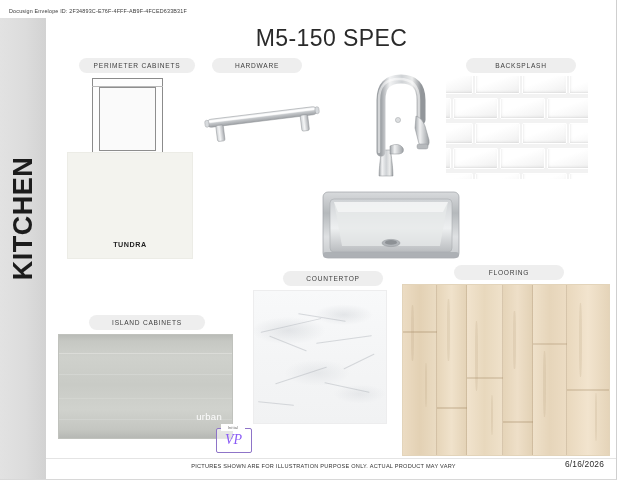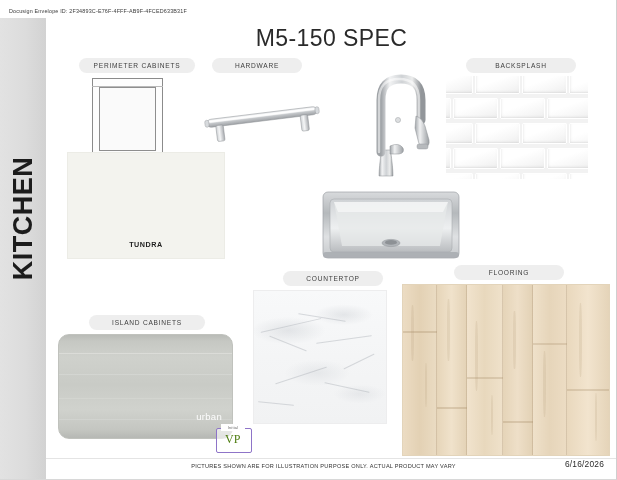--- a/index.html
+++ b/index.html
@@ -116,22 +116,22 @@
   #flooring{background:#e9d9bf;border:1px solid #e3d4ba;}
   .plank{position:absolute;box-sizing:border-box;border-right:1px solid rgba(168,145,110,.34);}
   .grain{position:absolute;background:rgba(165,140,104,.16);border-radius:40%;}
 
   
   #initial-stamp{position:absolute;left:216px;top:424px;width:36px;height:28px;}
   #initial-stamp .frame{position:absolute;left:0;top:4px;width:34px;height:23px;
     border:1.3px solid #8e74c8;border-radius:2px;background:rgba(255,255,255,.6);}
   #initial-stamp .cap{position:absolute;left:5px;top:0px;width:24px;height:7px;
     background:#ffffff;text-align:center;font-size:4px;color:#6d6d6d;line-height:7px;letter-spacing:.2px;}
-  #initial-stamp .mark{position:absolute;left:9px;top:8px;font-size:12px;color:#4d7c0f;
-    font-family:"Liberation Serif","DejaVu Serif",serif;}
+  #initial-stamp .mark{position:absolute;left:9px;top:8px;font-size:14px;color:#8b5cf6;
+    font-family:"Liberation Serif","DejaVu Serif",serif;font-style:italic;}
 
   
   #mls-watermark{
     position:absolute;left:3px;top:444px;
     font-size:13.5px;color:#4a4a4a;opacity:.72;letter-spacing:.1px;white-space:nowrap;
   }
   #disclaimer{
     position:absolute;left:46px;top:463px;width:555px;text-align:center;
     font-size:5.6px;letter-spacing:.25px;color:#333333;
   }
@@ -158,21 +158,21 @@
     <div id="title">M5-150 SPEC</div>
 
     <div class="pill" style="left:33px;top:40px;width:116px;">PERIMETER CABINETS</div>
 
     <div id="door-art" style="left:46px;top:60px;width:71px;height:80px;">
       <div class="outer"></div>
       <div class="inner"></div>
       <div class="rail"></div>
     </div>
 
-    <div class="swatch" id="tundra-swatch" style="left:21px;top:134px;width:124px;height:105px;padding-left:32px;">
+    <div class="swatch" id="tundra-swatch" style="left:21px;top:134px;width:124px;height:105px;">
       <div id="tundra-name">TUNDRA</div>
     </div>
 
     <div class="pill" style="left:166px;top:40px;width:90px;">HARDWARE</div>
 
     <svg class="pull-svg" style="left:155px;top:68px;" width="122" height="62" viewBox="0 0 122 62">
       <defs>
         <linearGradient id="nk" x1="0" y1="0" x2="0" y2="1">
           <stop offset="0%" stop-color="#e6e8ea"></stop>
           <stop offset="28%" stop-color="#fbfbfc"></stop>
@@ -320,21 +320,21 @@
       <div class="grain" style="left:72px;top:36px;width:3px;height:70px;"></div>
       <div class="grain" style="left:88px;top:110px;width:2px;height:40px;"></div>
       <div class="grain" style="left:110px;top:26px;width:2.5px;height:58px;"></div>
       <div class="grain" style="left:140px;top:66px;width:3px;height:66px;"></div>
       <div class="grain" style="left:176px;top:18px;width:3px;height:74px;"></div>
       <div class="grain" style="left:192px;top:108px;width:2px;height:48px;"></div>
     </div>
 
     <div class="pill" style="left:43px;top:297px;width:116px;">ISLAND CABINETS</div>
 
-    <div class="swatch" id="island-swatch" style="left:12px;top:316px;width:173px;height:103px;border-radius:11px;">
+    <div class="swatch" id="island-swatch" style="left:12px;top:316px;width:173px;height:103px;">
       <div class="island-streak" style="top:18px;"></div>
       <div class="island-streak" style="top:39px;opacity:.6;"></div>
       <div class="island-streak" style="top:63px;opacity:.45;"></div>
       <div class="island-streak" style="top:84px;opacity:.5;"></div>
       <div id="urban-name">urban</div>
     </div>
 
   </div>
 
   <div id="initial-stamp">

